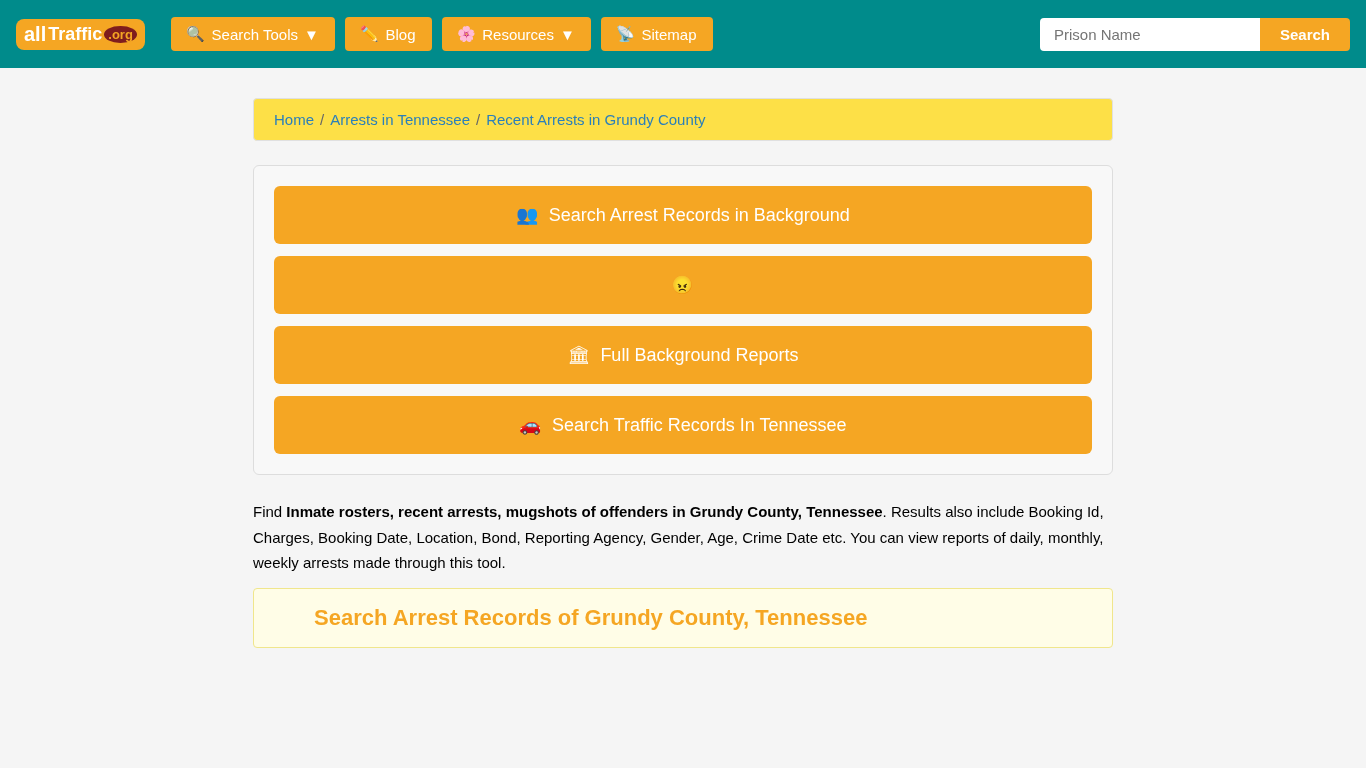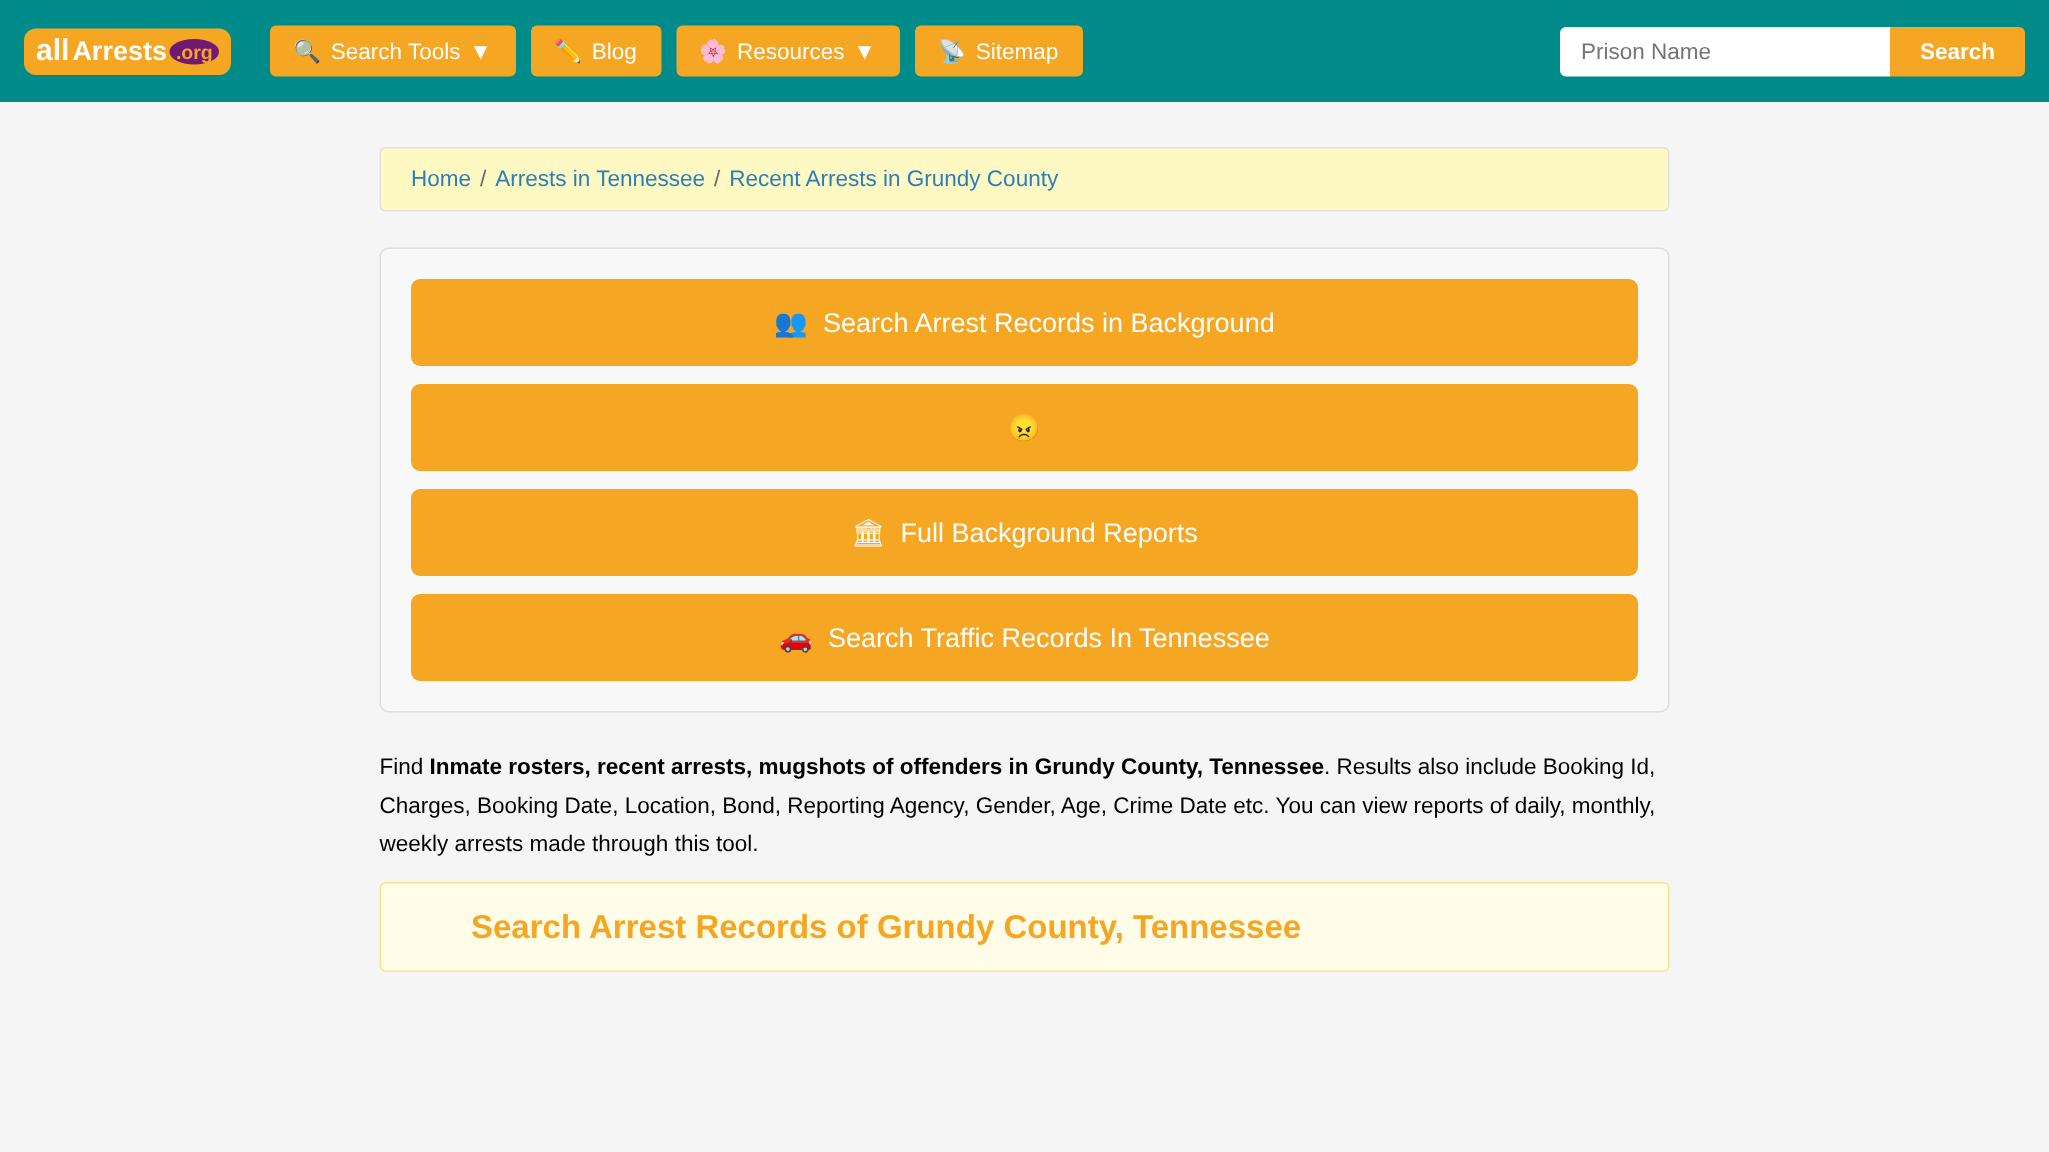--- a/index.html
+++ b/index.html
@@ -22,21 +22,21 @@
     .logo-box {
       background: #f5a623;
       border-radius: 8px;
       padding: 4px 8px;
       display: flex;
       align-items: center;
       gap: 2px;
     }
     .logo-text-all { color: white; font-weight: bold; font-size: 20px; }
     .logo-text-inmates { color: white; font-weight: bold; font-size: 18px; }
-    .logo-text-org { color: #f5a623; background: #701a75; border-radius: 50%; padding: 1px 4px; font-weight: bold; font-size: 13px; }
+    .logo-text-org { color: #f5a623; background: #7f1d1d; border-radius: 50%; padding: 1px 4px; font-weight: bold; font-size: 13px; }
     .nav-btn {
       background: #f5a623;
       color: white;
       border: none;
       border-radius: 4px;
       padding: 8px 16px;
       font-size: 15px;
       cursor: pointer;
       display: flex;
       align-items: center;
@@ -71,21 +71,21 @@
 
     
     .main-content {
       max-width: 900px;
       margin: 30px auto;
       padding: 0 20px;
     }
 
     
     .breadcrumb-wrap {
-      background: #fef9c3;
+      background: #fde047;
       border: 1px solid #e0e0e0;
       border-radius: 4px;
       padding: 12px 20px;
       margin-bottom: 24px;
     }
     .breadcrumb {
       display: flex;
       align-items: center;
       gap: 6px;
       font-size: 15px;
@@ -156,21 +156,21 @@
       margin-left: 40px;
     }
   </style>
 </head>
 <body>
 
 <nav class="navbar">
   <div class="logo-wrap">
     <div class="logo-box">
       <span class="logo-text-all">all</span>
-      <span class="logo-text-inmates">Arrests</span>
+      <span class="logo-text-inmates">Traffic</span>
       <span class="logo-text-org">.org</span>
     </div>
   </div>
 
   <button class="nav-btn">
     <span>🔍</span>
     <span>Search Tools</span>
     <span>▼</span>
   </button>
 

